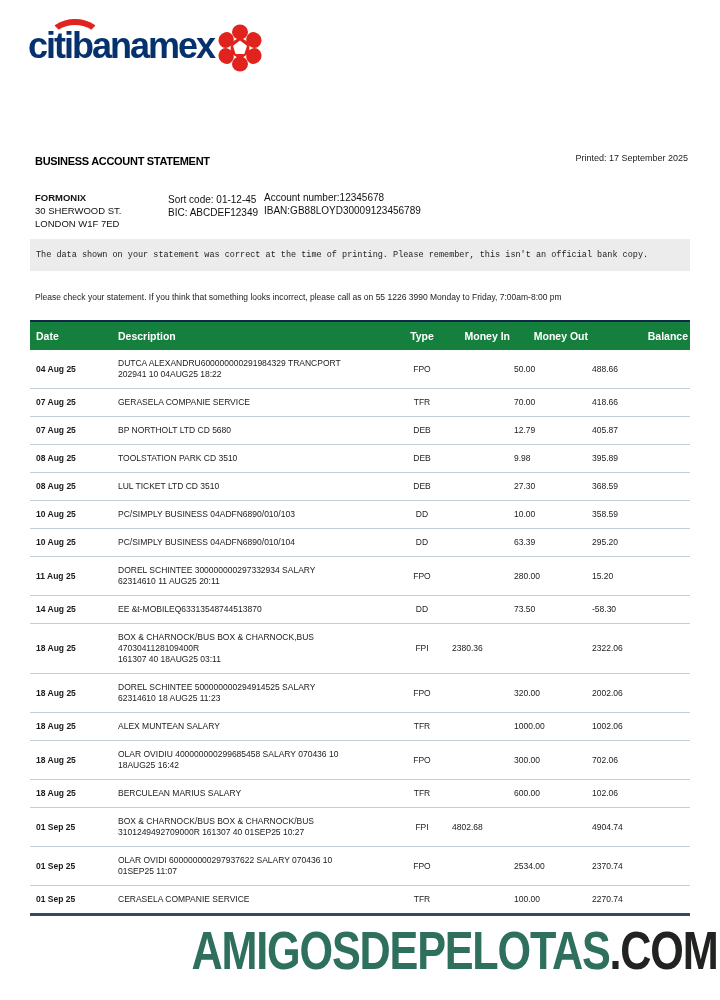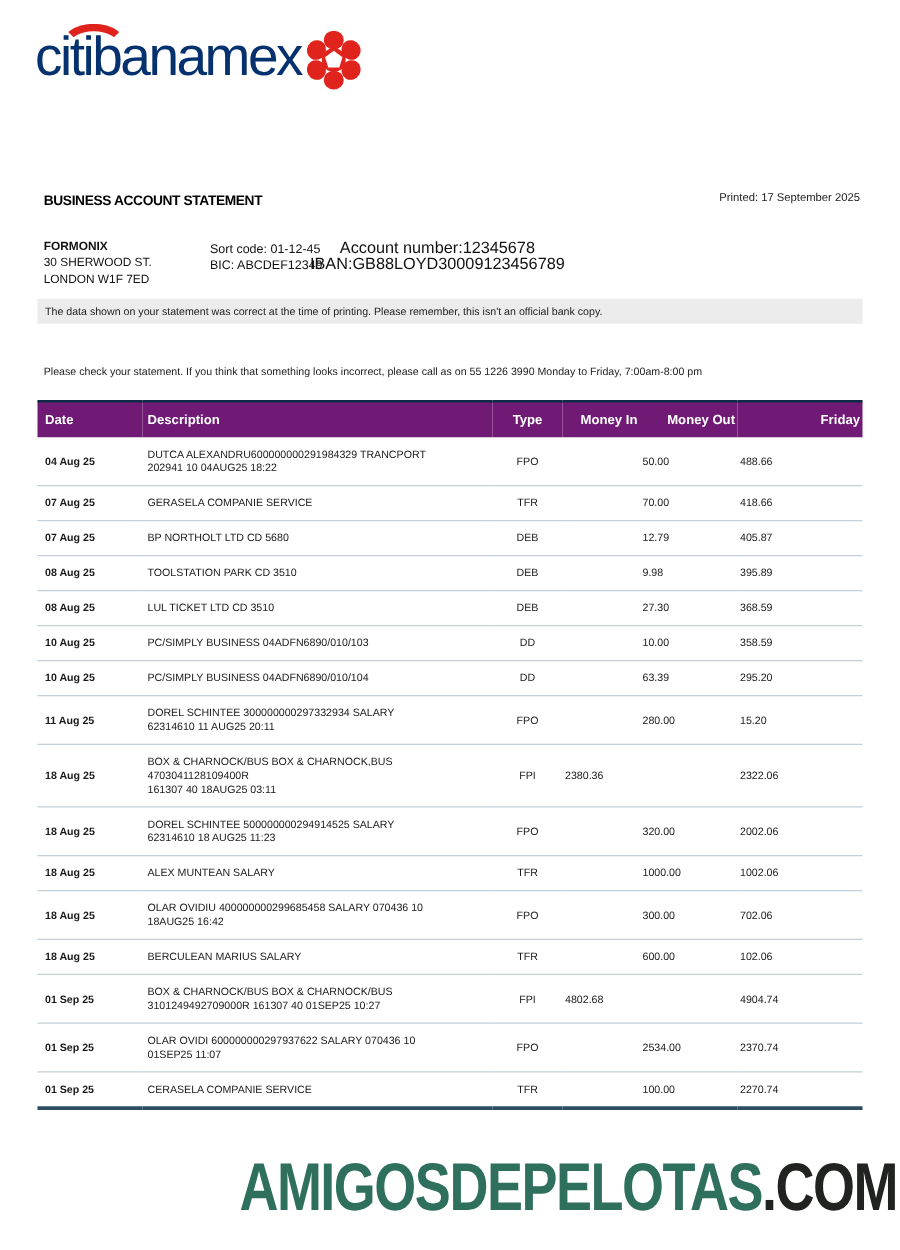--- a/index.html
+++ b/index.html
@@ -3,58 +3,58 @@
 <meta charset="utf-8">
 <style>
   html,body { margin:0; padding:0; background:#ffffff; }
   .page {
     position:relative; width:720px; height:1000px; background:#ffffff;
     font-family:"Liberation Sans", sans-serif; color:#1a1a1a; overflow:hidden;
   }
 
   
   .logo { position:absolute; left:28px; top:18px; display:flex; align-items:flex-start; }
-  .logotype { position:relative; font-size:44px; font-weight:normal; letter-spacing:-2px; color:#05326e; line-height:56px; }
+  .logotype { position:relative; font-size:36px; font-weight:bold; letter-spacing:-2px; color:#05326e; line-height:56px; }
   .logo-arc {
     position:absolute; left:20px; top:1px; width:42px; height:26px;
     border:6px solid transparent; border-top-color:#e0231c; border-radius:50%;
   }
   .logo-flower { margin-left:2px; margin-top:6px; }
 
   
   .stmt-title { position:absolute; left:35px; top:155px; font-size:11px; font-weight:bold; letter-spacing:-0.3px; color:#000; }
   .printed { position:absolute; right:32px; top:153px; font-size:9px; color:#222; }
 
   
   .acct { position:absolute; left:35px; top:191px; font-size:9.5px; line-height:13px; color:#111; }
   .acct .name { font-weight:bold; }
   .acct-mid { position:absolute; left:168px; top:193px; font-size:10px; line-height:13px; color:#111; }
-  .acct-right { position:absolute; left:248px; top:191px; font-size:13px; line-height:13px; color:#111;text-align:center; }
+  .acct-right { position:absolute; left:264px; top:191px; font-size:10px; line-height:13px; color:#111; }
 
   
   .notice-band {
-    position:absolute; left:30px; top:239px; width:660px; height:20px;
-    background:#ececec; display:flex; align-items:center;
+    position:absolute; left:30px; top:239px; width:660px; height:32px;
+    background:#ececec; display:flex; align-items:center;font-family:Liberation Mono, monospace;
   }
   .notice-band span { font-size:8.5px; color:#222; padding-left:6px; }
   .notice2 { position:absolute; left:35px; top:292px; font-size:8.5px; color:#222; }
 
   
   .tx-table {
     position:absolute; left:30px; top:320px; width:660px;
     border-collapse:collapse; table-layout:fixed;
   }
   .tx-table col.c-date { width:84px; }
   .tx-table col.c-desc { width:280px; }
   .tx-table col.c-type { width:56px; }
   .tx-table col.c-in   { width:62px; }
   .tx-table col.c-out  { width:78px; }
   .tx-table col.c-bal  { width:100px; }
   .tx-table thead th {
-    background:#701a75; color:#ffffff; font-size:10.5px; font-weight:bold;
+    background:#15803d; color:#ffffff; font-size:10.5px; font-weight:bold;
     padding:8px 2px; border-top:2px solid #0d2b47;
   }
   .tx-table thead th.al { text-align:left; }
   .tx-table thead th.ac { text-align:center; }
   .tx-table thead th.ar { text-align:right; }
   .tx-table tbody td {
     font-size:8.5px; line-height:11px; color:#1a1a1a;
     padding:8px 2px; vertical-align:middle; background:#ffffff;
   }
   .tx-table tbody tr + tr td { border-top:1px solid #c3ced6; }
@@ -128,21 +128,21 @@
         <col class="c-out">
         <col class="c-bal">
     </colgroup>
     <thead>
       <tr>
         <th class="al td-date">Date</th>
         <th class="al td-desc">Description</th>
         <th class="ac">Type</th>
         <th class="ar">Money In</th>
         <th class="ar">Money Out</th>
-        <th class="ar">Friday</th>
+        <th class="ar">Balance</th>
       </tr>
     </thead>
     <tbody>
 
         <tr>
           <td class="td-date">04 Aug 25</td>
           <td class="td-desc">
             <div>DUTCA ALEXANDRU600000000291984329 TRANCPORT</div>
             <div>202941 10 04AUG25 18:22</div>
           </td>
@@ -229,20 +229,31 @@
           <td class="td-desc">
             <div>DOREL SCHINTEE 300000000297332934 SALARY</div>
             <div>62314610 11 AUG25 20:11</div>
           </td>
           <td class="td-type">FPO</td>
           <td class="td-in"></td>
           <td class="td-out">280.00</td>
           <td class="td-bal">15.20</td>
         </tr>
 
+        <tr>
+          <td class="td-date">14 Aug 25</td>
+          <td class="td-desc">
+            <div>EE &amp;t-MOBILEQ63313548744513870</div>
+            <div></div>
+          </td>
+          <td class="td-type">DD</td>
+          <td class="td-in"></td>
+          <td class="td-out">73.50</td>
+          <td class="td-bal">-58.30</td>
+        </tr>
 
         <tr>
           <td class="td-date">18 Aug 25</td>
           <td class="td-desc">
             <div>BOX &amp; CHARNOCK/BUS BOX &amp; CHARNOCK,BUS 4703041128109400R</div>
             <div>161307 40 18AUG25 03:11</div>
           </td>
           <td class="td-type">FPI</td>
           <td class="td-in">2380.36</td>
           <td class="td-out"></td>

